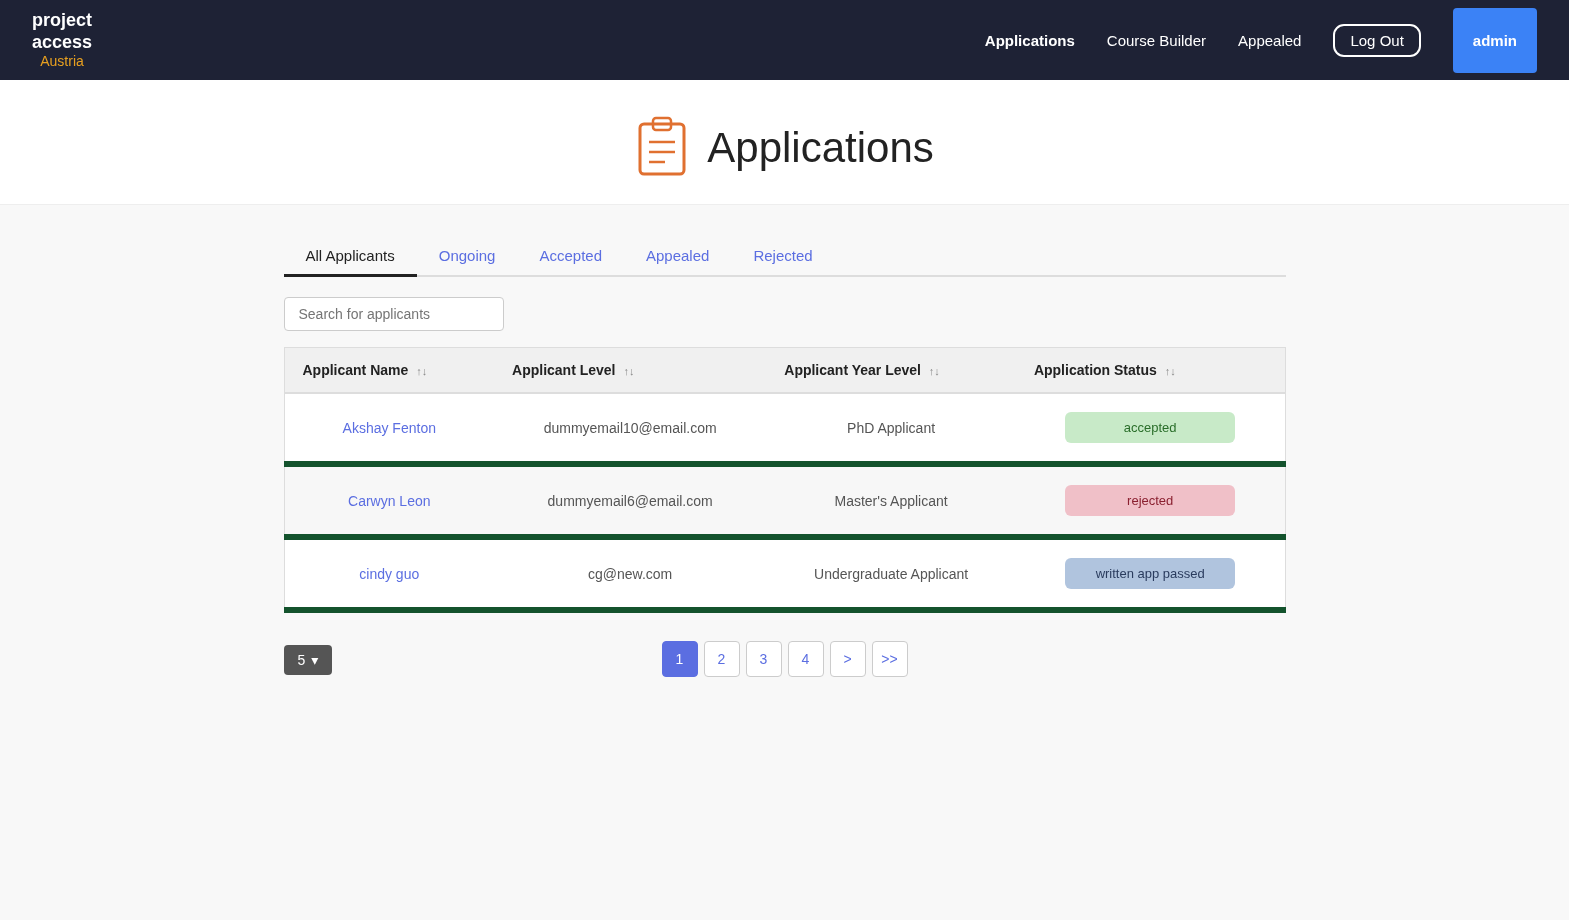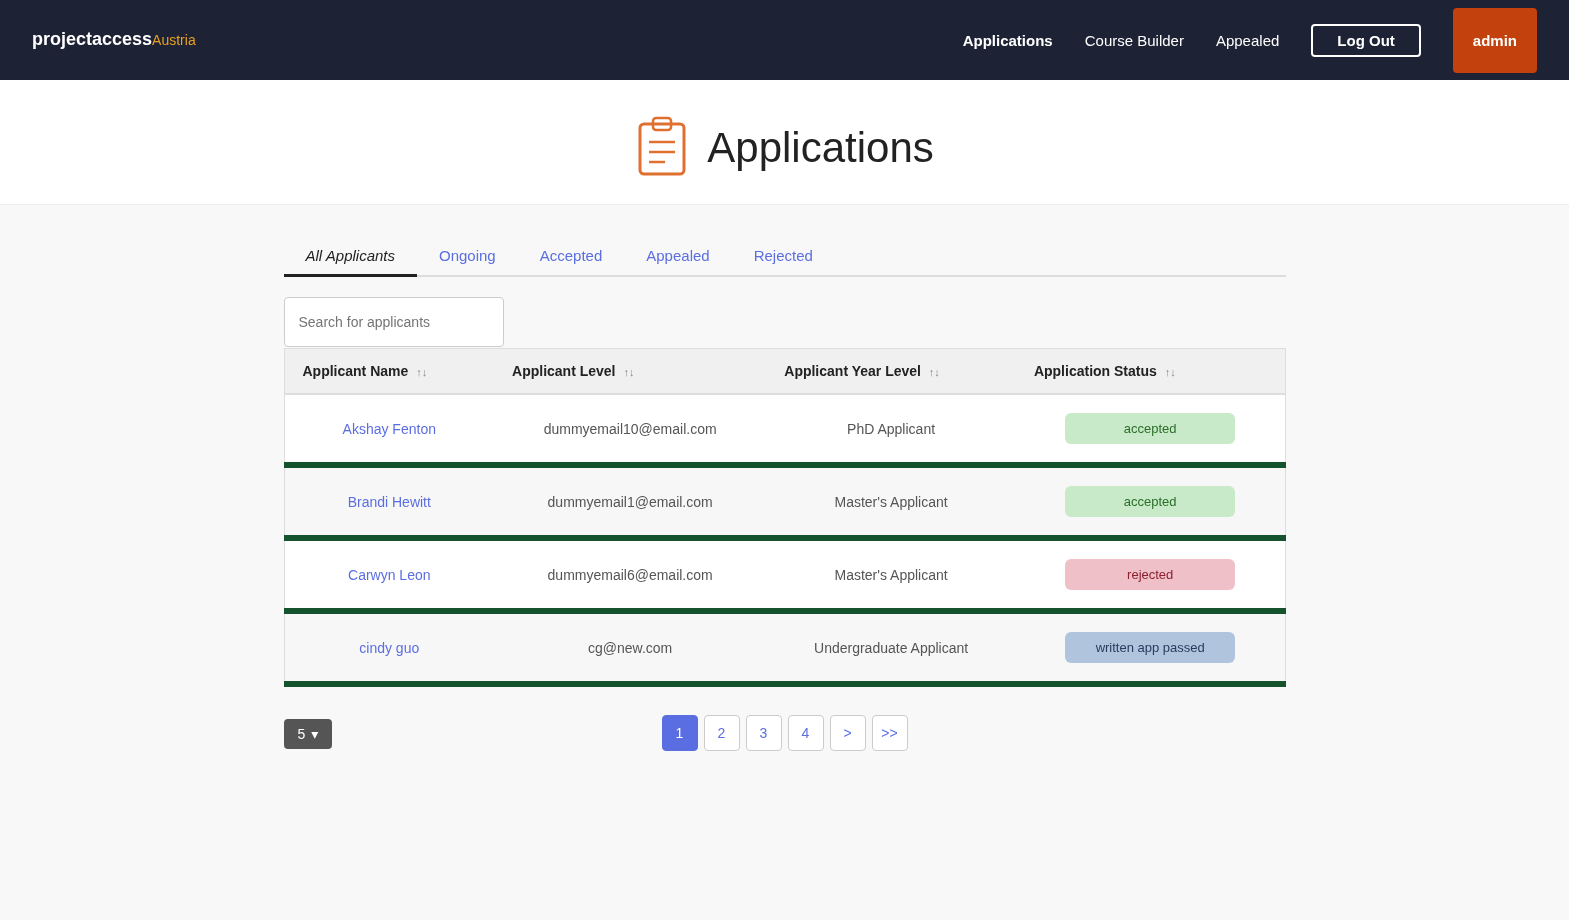--- a/index.html
+++ b/index.html
@@ -9,21 +9,21 @@
     .navbar {
       background: #1e2235;
       display: flex;
       align-items: center;
       justify-content: space-between;
       padding: 0 32px;
       height: 80px;
     }
     .navbar-brand {
       display: flex;
-      flex-direction: row;
+      flex-direction: column;
       align-items: center;
       color: #fff;
       font-size: 18px;
       font-weight: bold;
       line-height: 1.2;
     }
     .navbar-brand span.austria {
       color: #e8a020;
       font-size: 14px;
       font-weight: normal;
@@ -36,28 +36,27 @@
     .navbar-links a {
       color: #fff;
       text-decoration: none;
       font-size: 15px;
     }
     .navbar-links .active { font-weight: bold; }
     .btn-logout {
       border: 2px solid #fff;
       color: #fff;
       background: transparent;
-      padding: 6px 24px;
+      padding: 6px 15px;
       font-size: 15px;
       cursor: pointer;
-      border-radius: 4px;
-      font-weight: bold;
+      border-radius: 11px;
     }
     .btn-admin {
-      background: #c2410c;
+      background: #3b82f6;
       color: #fff;
       border: none;
       padding: 24px 20px;
       font-size: 15px;
       border-radius: 4px;
       cursor: pointer;
       font-weight: bold;
     }
 
     
@@ -93,31 +92,30 @@
       border: none;
       background: transparent;
       color: #5b6ee1;
       text-decoration: none;
     }
     .tab.active {
       color: #222;
       border-bottom: 3px solid #222;
       margin-bottom: -2px;
       font-weight: 500;
-      font-style: italic;
     }
 
     
     .search-box {
       border: 1px solid #ccc;
       border-radius: 4px;
-      padding: 16px 14px;
+      padding: 8px 14px;
       width: 220px;
       font-size: 14px;
-      margin-bottom: 1px;
+      margin-bottom: 16px;
       color: #888;
       background: #fff;
     }
 
     
     .applicants-table {
       width: 100%;
       border-collapse: collapse;
       background: #fff;
       border: 1px solid #ddd;
@@ -278,26 +276,20 @@
       </tr>
     </thead>
     <tbody id="table-body">
     <tr>
           <td class="name-cell"><a href="#">Akshay Fenton</a></td>
           <td>dummyemail10@email.com</td>
           <td>PhD Applicant</td>
           <td><span class="status-badge status-accepted">accepted</span></td>
         </tr>
         <tr>
-          <td class="name-cell"><a href="#">Brandi Hewitt</a></td>
-          <td>dummyemail1@email.com</td>
-          <td>Master's Applicant</td>
-          <td><span class="status-badge status-accepted">accepted</span></td>
-        </tr>
-        <tr>
           <td class="name-cell"><a href="#">Carwyn Leon</a></td>
           <td>dummyemail6@email.com</td>
           <td>Master's Applicant</td>
           <td><span class="status-badge status-rejected">rejected</span></td>
         </tr>
         <tr>
           <td class="name-cell"><a href="#">cindy guo</a></td>
           <td>cg@new.com</td>
           <td>Undergraduate Applicant</td>
           <td><span class="status-badge status-written">written app passed</span></td>

